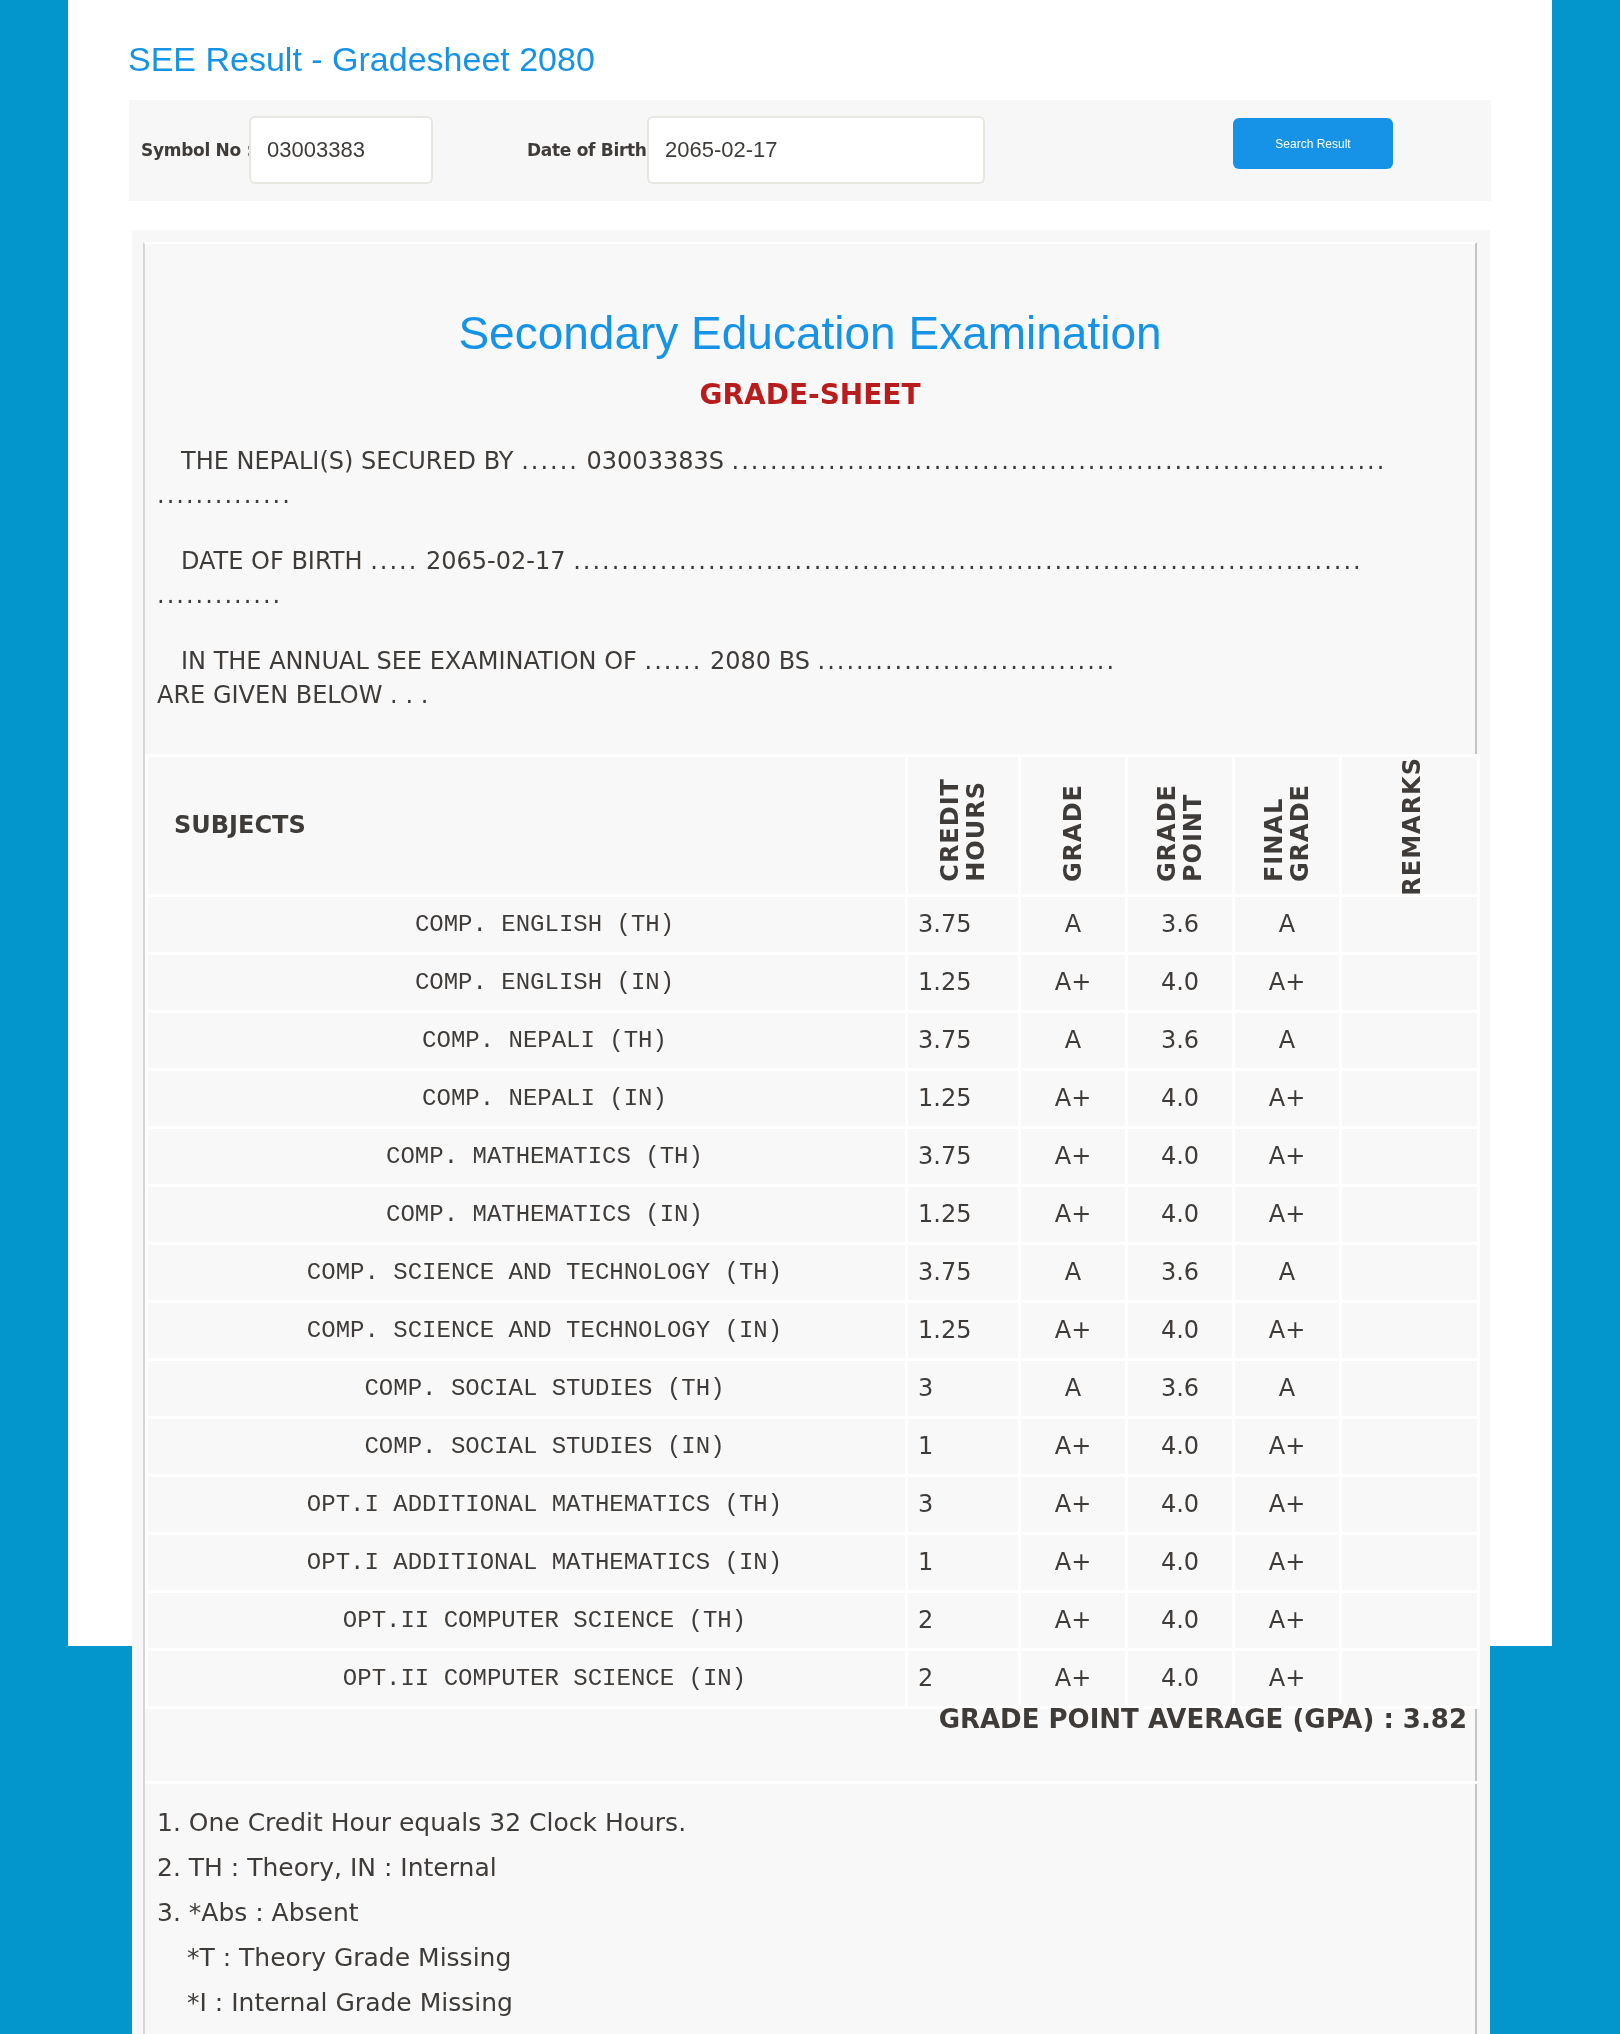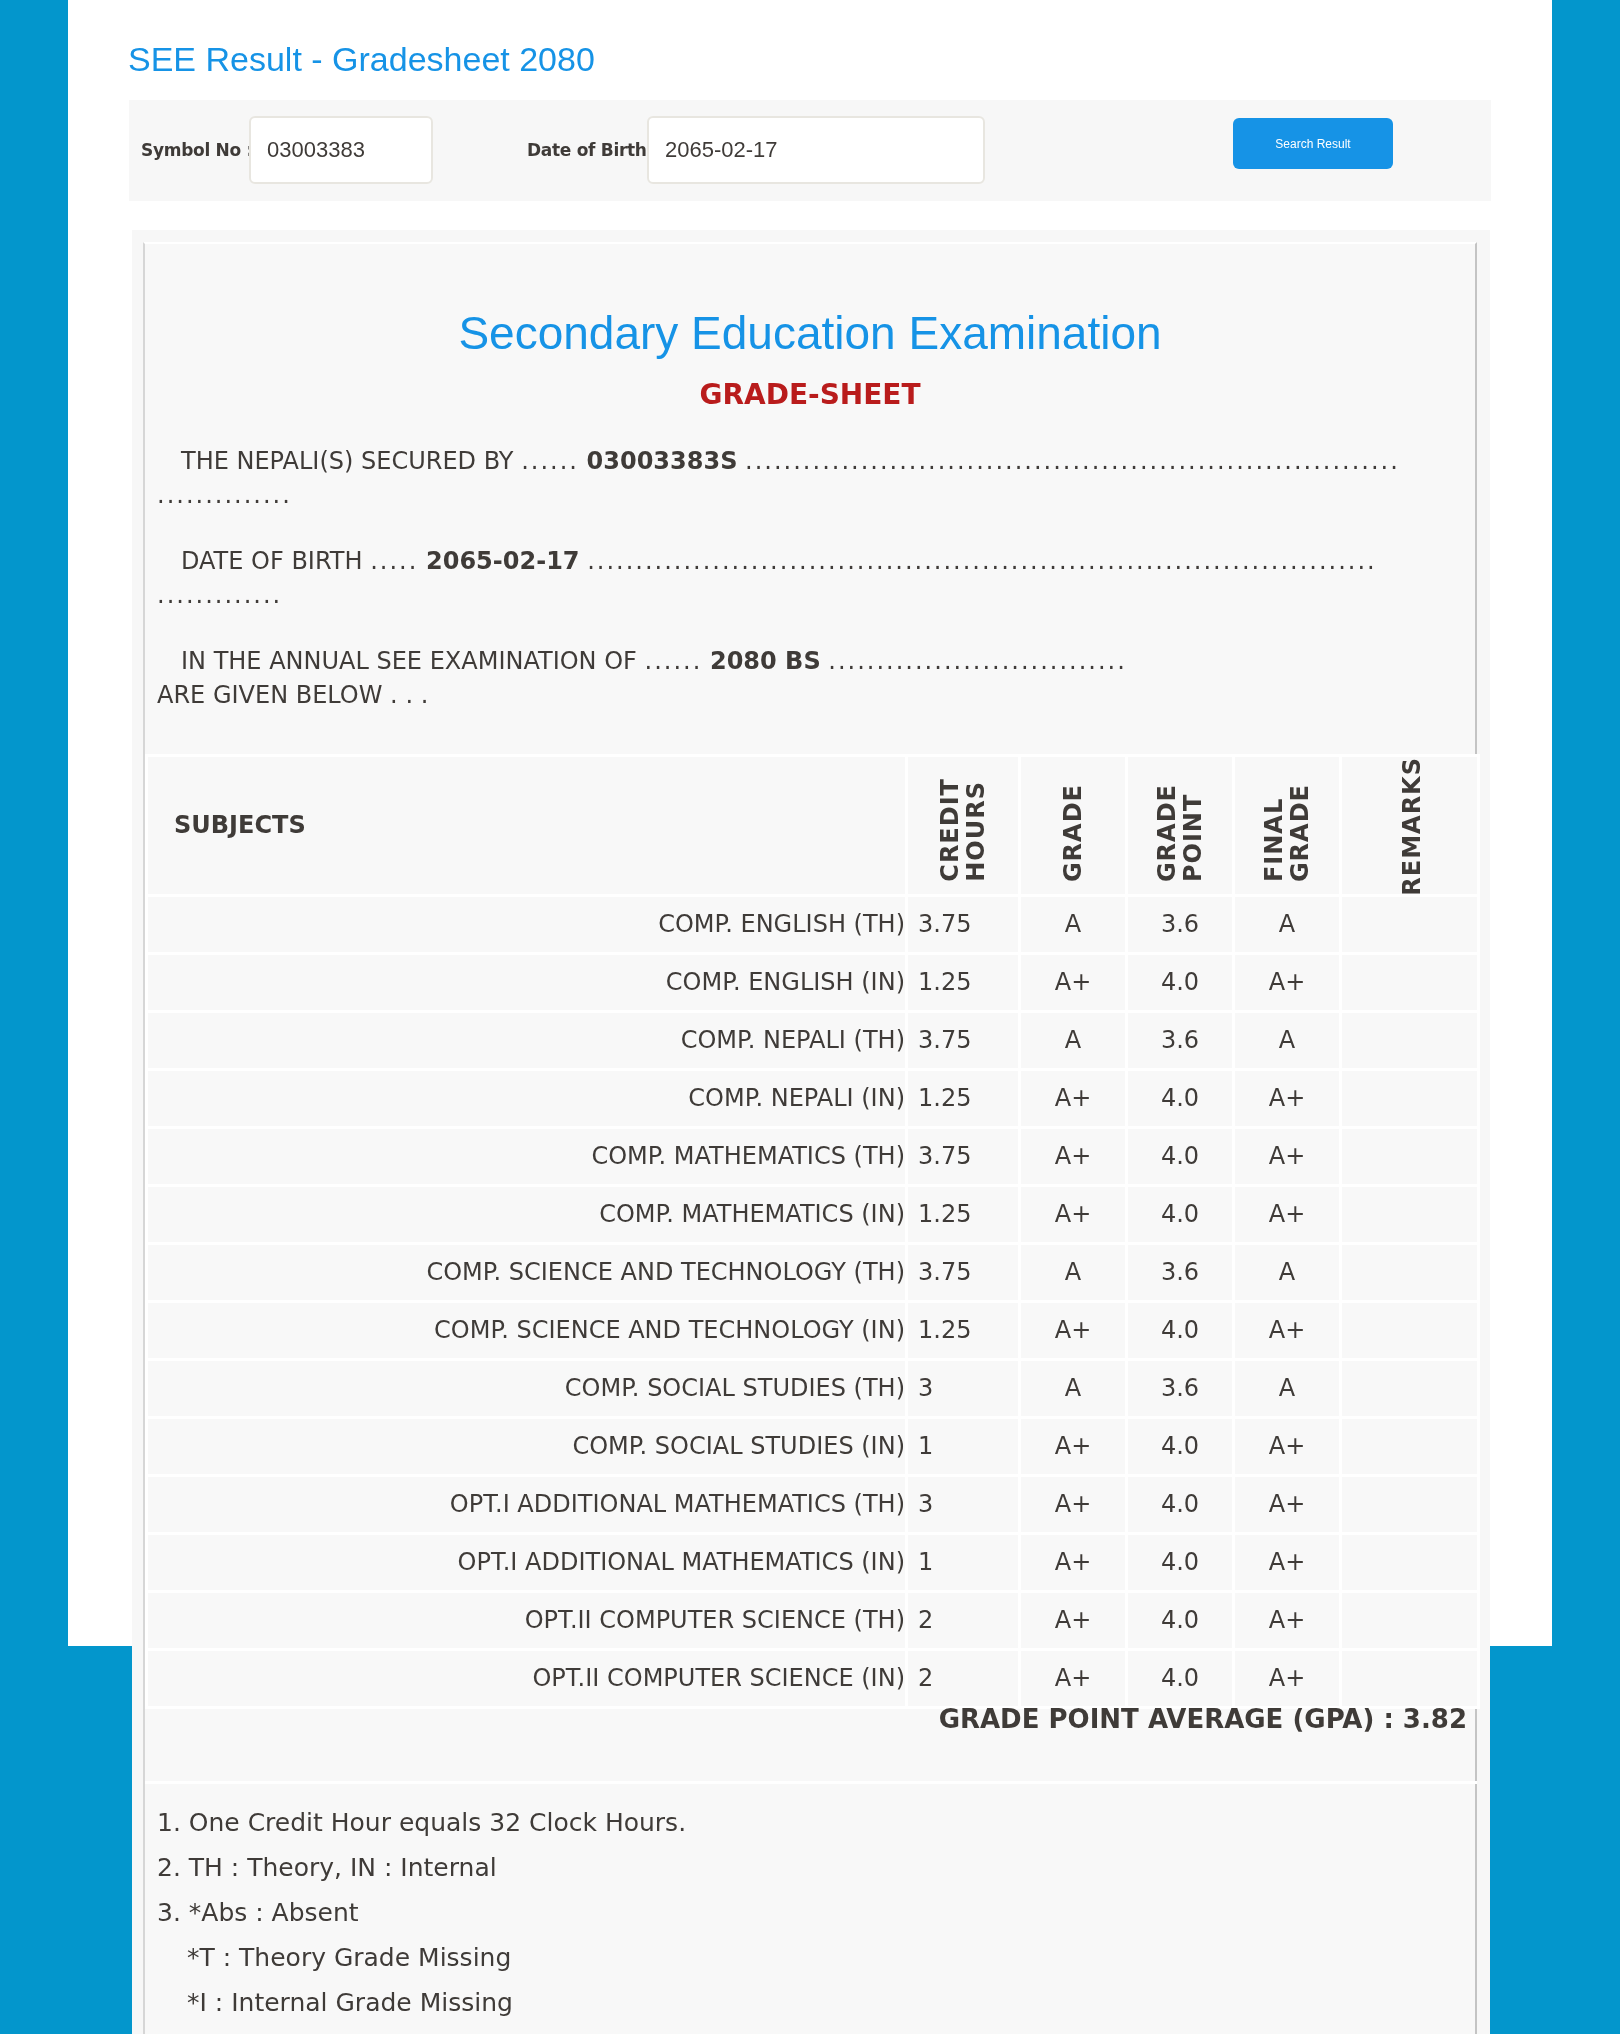--- a/index.html
+++ b/index.html
@@ -101,21 +101,21 @@
     }
     .info-line {
       position: absolute;
       left: 12px; width: 1320px;
       font-size: 24px;
       line-height: 34px;
       color: #3f3b38;
       white-space: nowrap;
       overflow: hidden;
     }
-    .info-line b { font-weight: bold; }
+    .info-line b { font-weight: normal; }
     .info-line .dots { letter-spacing: 2px; }
     .info-line .indent { display: inline-block; width: 24px; }
     .grade-table {
       position: absolute;
       left: 0; top: 510px;
       width: 1332px;
       border-collapse: collapse;
       table-layout: fixed;
     }
     .grade-table th, .grade-table td {
@@ -141,21 +141,21 @@
       transform: rotate(180deg);
       font-size: 24px;
       font-weight: bold;
       letter-spacing: 1px;
       line-height: 26px;
       white-space: pre-line;
       text-align: left;
       padding-top: 6px;
     }
     .grade-table tbody td { height: 58px; }
-    .grade-table td.subj { text-align: right; padding-left: 36px; white-space: nowrap; }
+    .grade-table td.subj { text-align: center; padding-left: 36px; white-space: nowrap; font-family: Liberation Mono, monospace; }
     .grade-table td.credit { text-align: left; padding-left: 10px; }
     .grade-table td.center { text-align: center; }
     .gpa-block {
       position: absolute;
       left: 0; top: 1420px;
       width: 1332px; height: 120px;
       border-bottom: 3px solid #ffffff;
     }
     .gpa-text {
       position: absolute;

